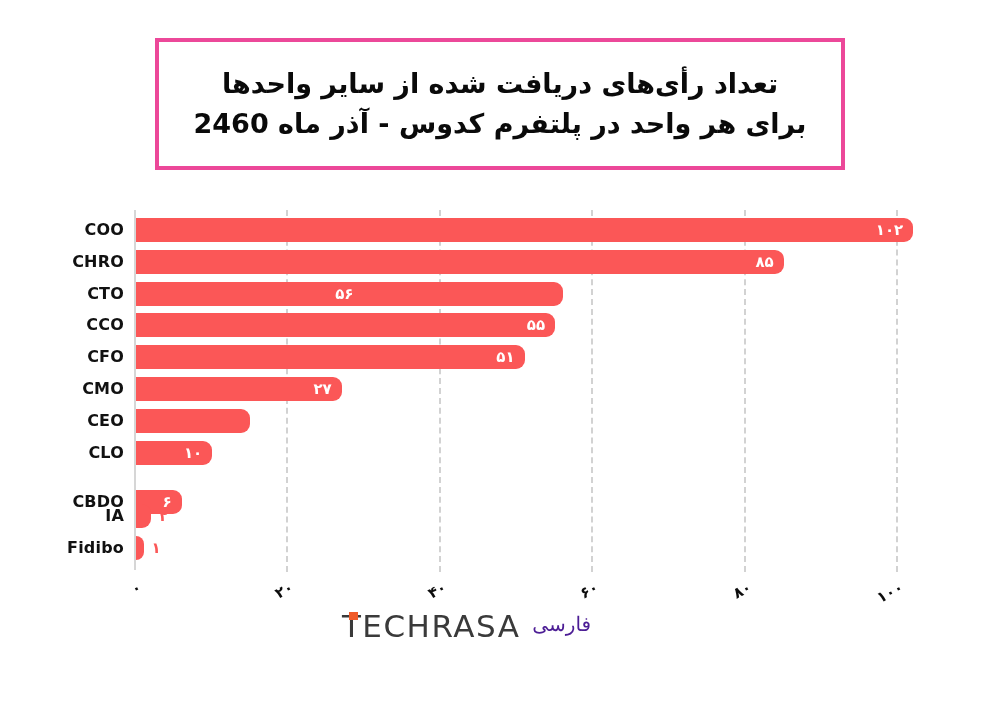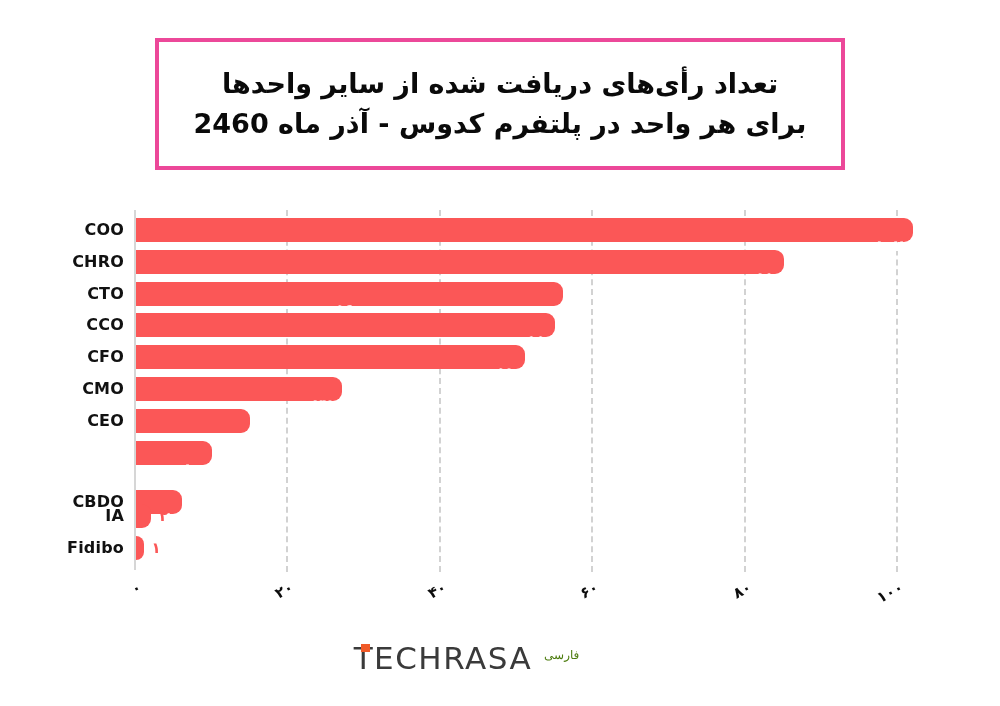--- a/index.html
+++ b/index.html
@@ -103,21 +103,20 @@
     position: absolute;
     top: 0;
     height: 24px;
     line-height: 25px;
     color: #ffffff;
     font-size: 15px;
     font-weight: bold;
     direction: rtl;
     unicode-bidi: isolate;
     white-space: nowrap;
-    margin-top: 16px;
   }
   .row .val-out {
     position: absolute;
     top: 0;
     height: 24px;
     line-height: 25px;
     color: #FB5757;
     font-size: 15px;
     font-weight: bold;
     direction: rtl;
@@ -137,21 +136,21 @@
     white-space: nowrap;
     transform-origin: right top;
     transform: rotate(-28deg);
     text-align: right;
   }
 
   
   #footer {
     position: absolute;
     left: 0;
-    top: 635px;
+    top: 603px;
     width: 933px;
     height: 45px;
     display: flex;
     align-items: center;
     justify-content: center;
     gap: 12px;
   }
   #logo-wordmark {
     position: relative;
     font-family: "DejaVu Sans", "Liberation Sans", sans-serif;
@@ -162,23 +161,23 @@
   }
   #logo-accent {
     position: absolute;
     left: 7px;
     top: 4px;
     width: 9px;
     height: 8px;
     background: #F05A28;
   }
   #logo-farsi {
-    font-family: Liberation Serif, serif;
-    font-size: 12px;
-    color: #4d7c0f;
+    font-family: Liberation Sans, sans-serif;
+    font-size: 20px;
+    color: #4c1d95;
     direction: rtl;
     unicode-bidi: isolate;
     padding-bottom: 4px;
   }
 </style>
 </head>
 <body>
 
 <div id="title-box">
   <div class="title-line">تعداد رأی‌های دریافت شده از سایر واحدها</div>
@@ -224,20 +223,21 @@
         <div class="ylabel">CMO</div>
         <div class="bar" title="CMO: 27" style="width: 205.74px; background: rgb(251, 87, 87);"></div>
         <div class="val-in" style="left: 136px; width: 195.74px; text-align: right;">۲۷</div>
       </div>
       <div class="row" style="top: 208.8px;">
         <div class="ylabel">CEO</div>
         <div class="bar" title="CEO: 15" style="width: 114.3px; background: rgb(251, 87, 87);"></div>
         <div class="val-in" style="left: 136px; width: 104.3px; text-align: right; padding-left: 27px;">۱۵</div>
       </div>
       <div class="row" style="top: 240.6px;">
+        <div class="ylabel">CLO</div>
         <div class="bar" title="CLO: 10" style="width: 76.2px; background: rgb(251, 87, 87);"></div>
         <div class="val-in" style="left: 136px; width: 66.2px; text-align: right;">۱۰</div>
       </div>
       <div class="row" style="top: 290px; text-decoration: underline;">
         <div class="ylabel">CBDO</div>
         <div class="bar" title="CBDO: 6" style="width: 45.72px; background: rgb(251, 87, 87);"></div>
         <div class="val-in" style="left: 136px; width: 35.72px; text-align: right;">۶</div>
       </div>
       <div class="row" style="top: 304.2px;">
         <div class="ylabel">IA</div>

